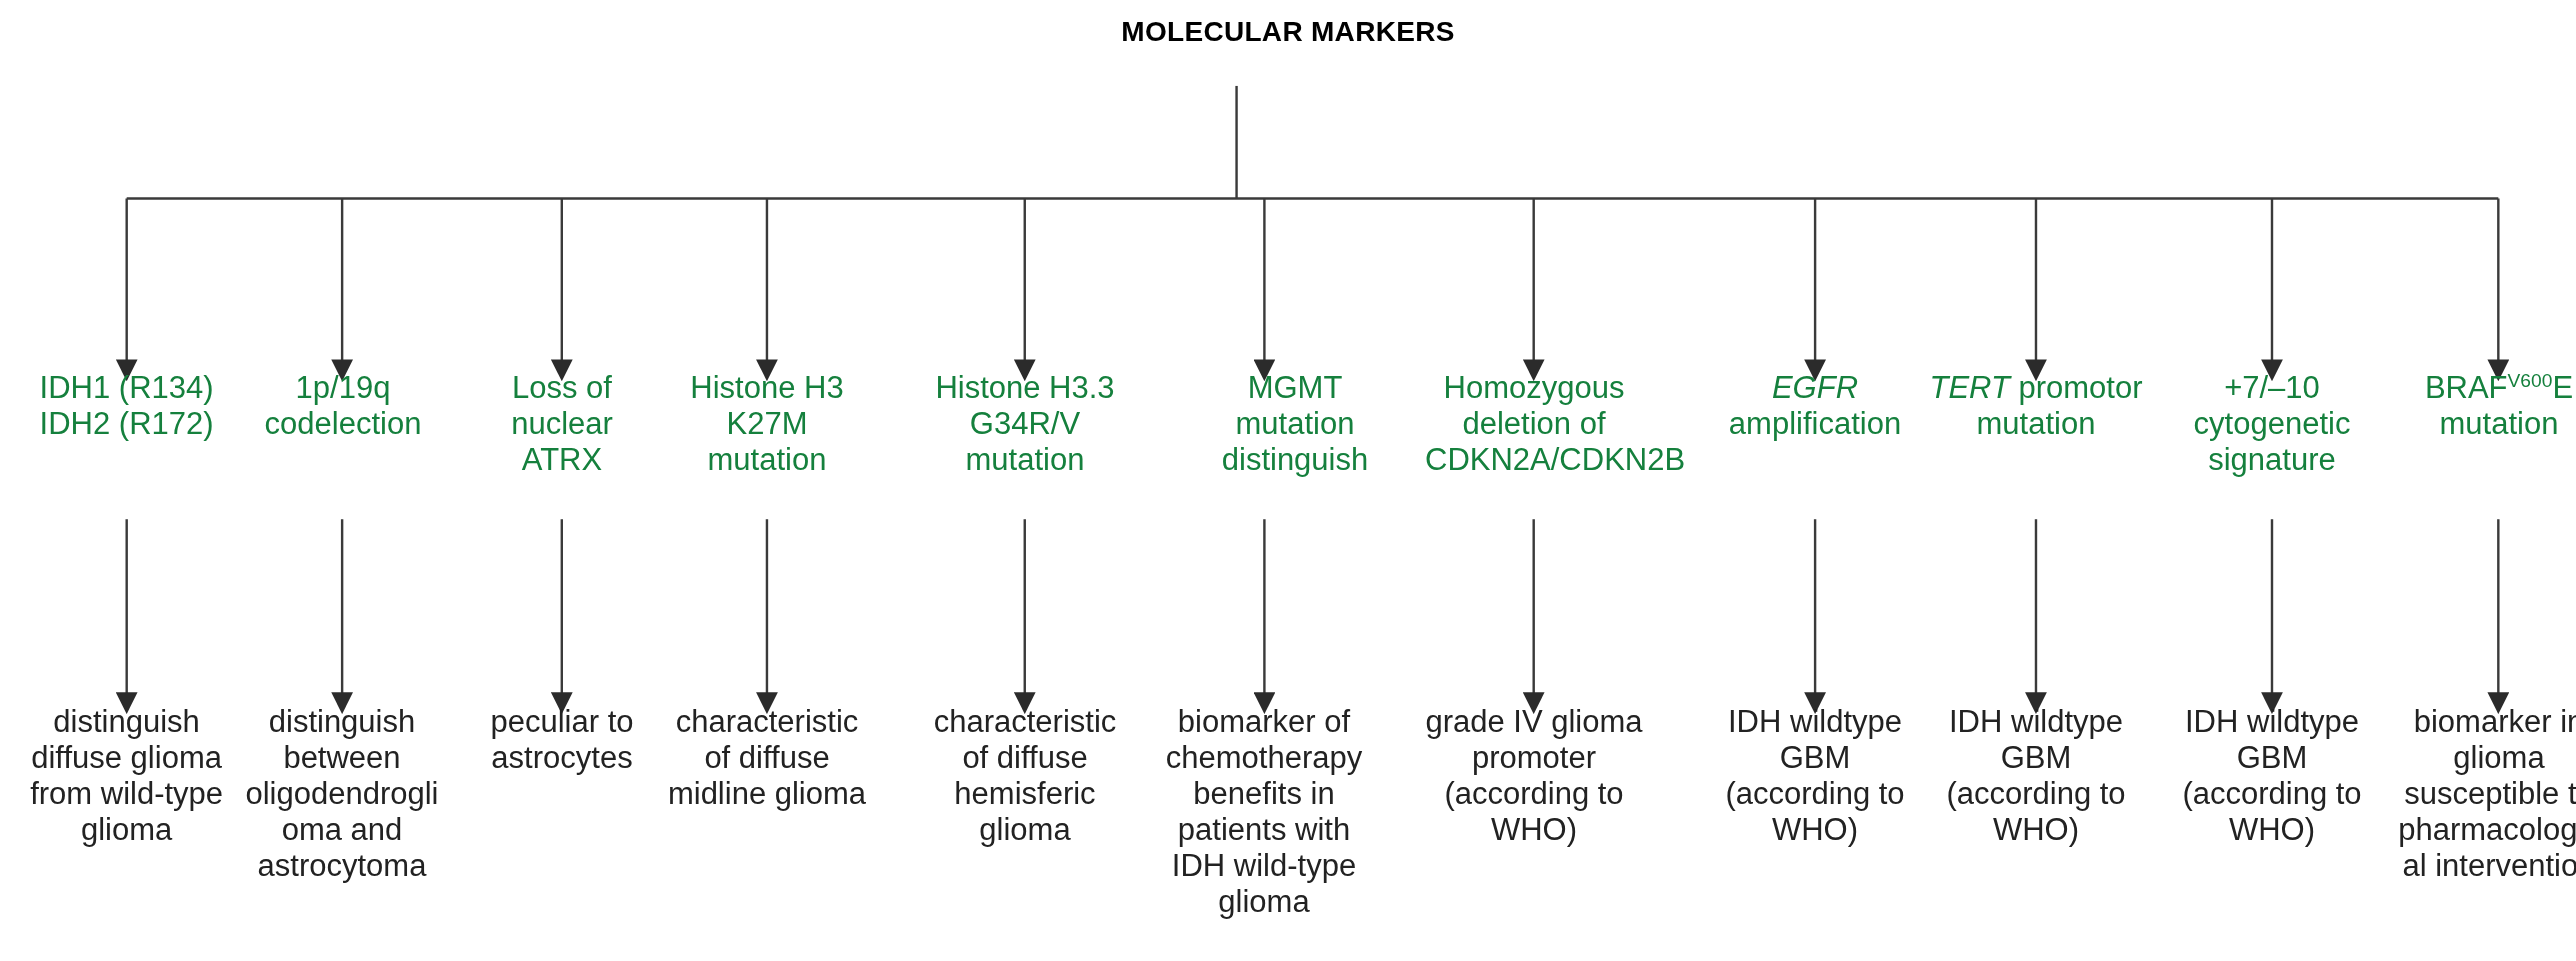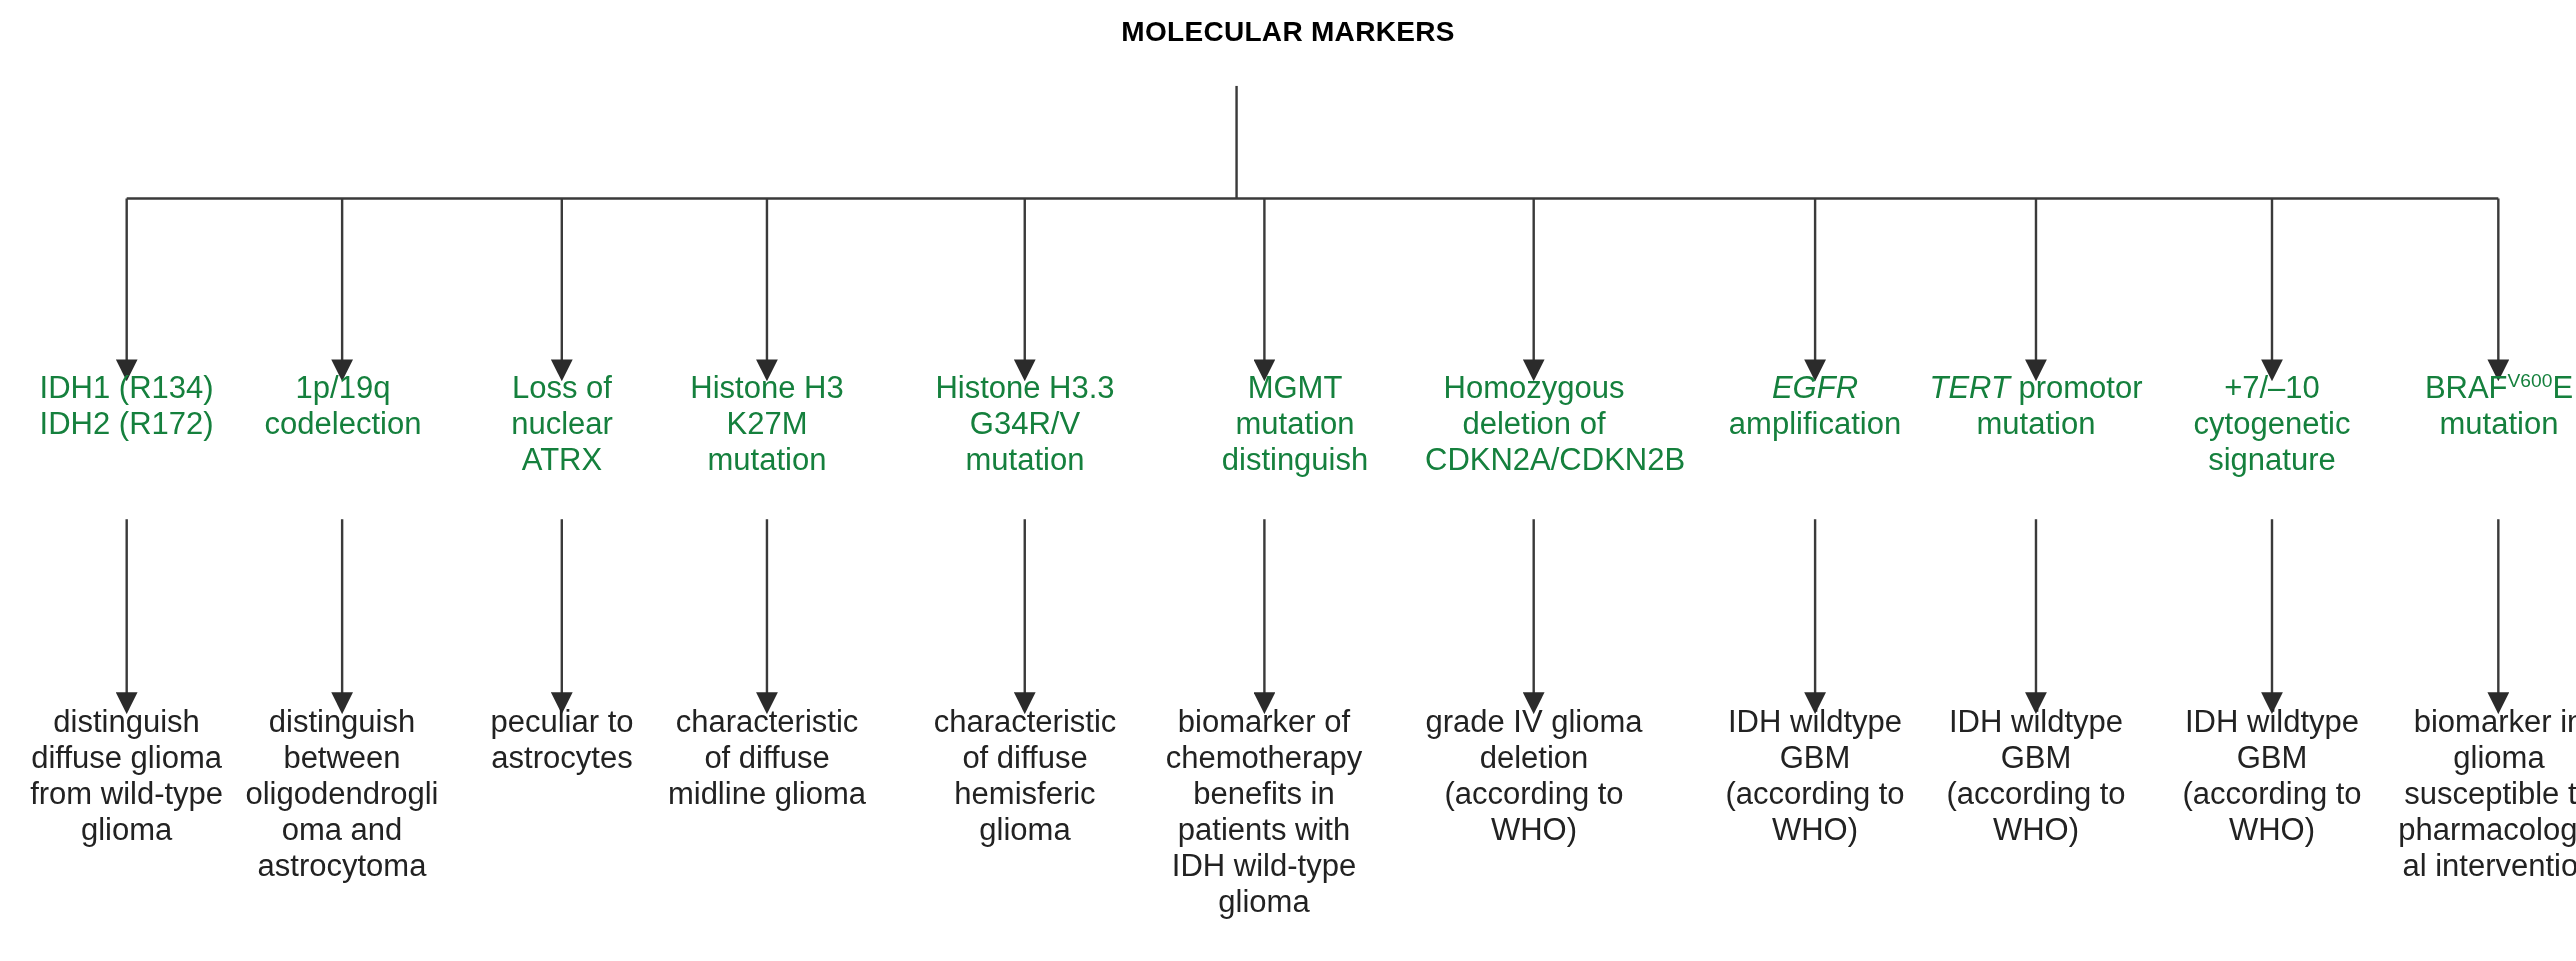--- a/index.html
+++ b/index.html
@@ -189,21 +189,21 @@
       <div class="col desc-label" style="left: 1155px; width: 218px;">
         <div>biomarker of</div>
         <div>chemotherapy</div>
         <div>benefits in</div>
         <div>patients with</div>
         <div>IDH wild-type</div>
         <div>glioma</div>
       </div>
       <div class="col desc-label" style="left: 1425px; width: 218px;">
         <div>grade IV glioma</div>
-        <div>deletion</div>
+        <div>promoter</div>
         <div>(according to</div>
         <div>WHO)</div>
       </div>
       <div class="col desc-label" style="left: 1706px; width: 218px;">
         <div>IDH wildtype</div>
         <div>GBM</div>
         <div>(according to</div>
         <div>WHO)</div>
       </div>
       <div class="col desc-label" style="left: 1927px; width: 218px;">

